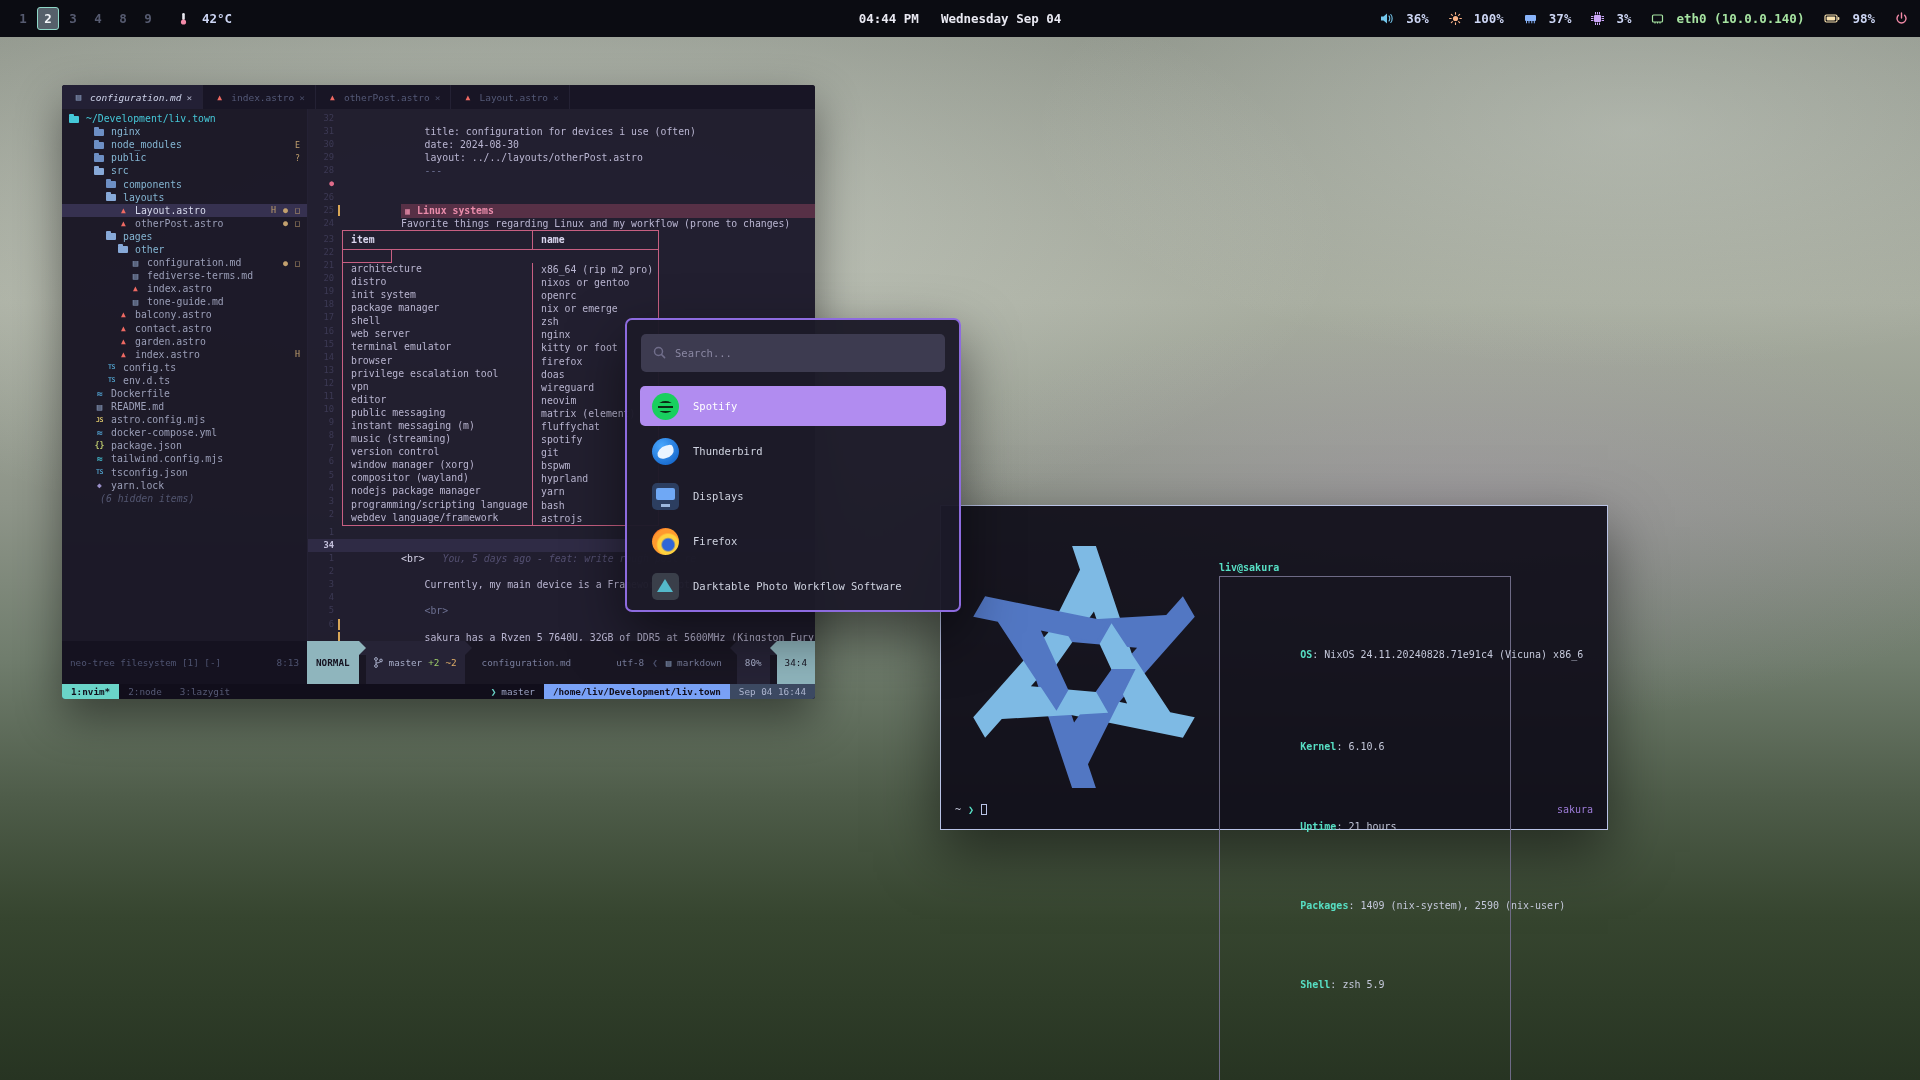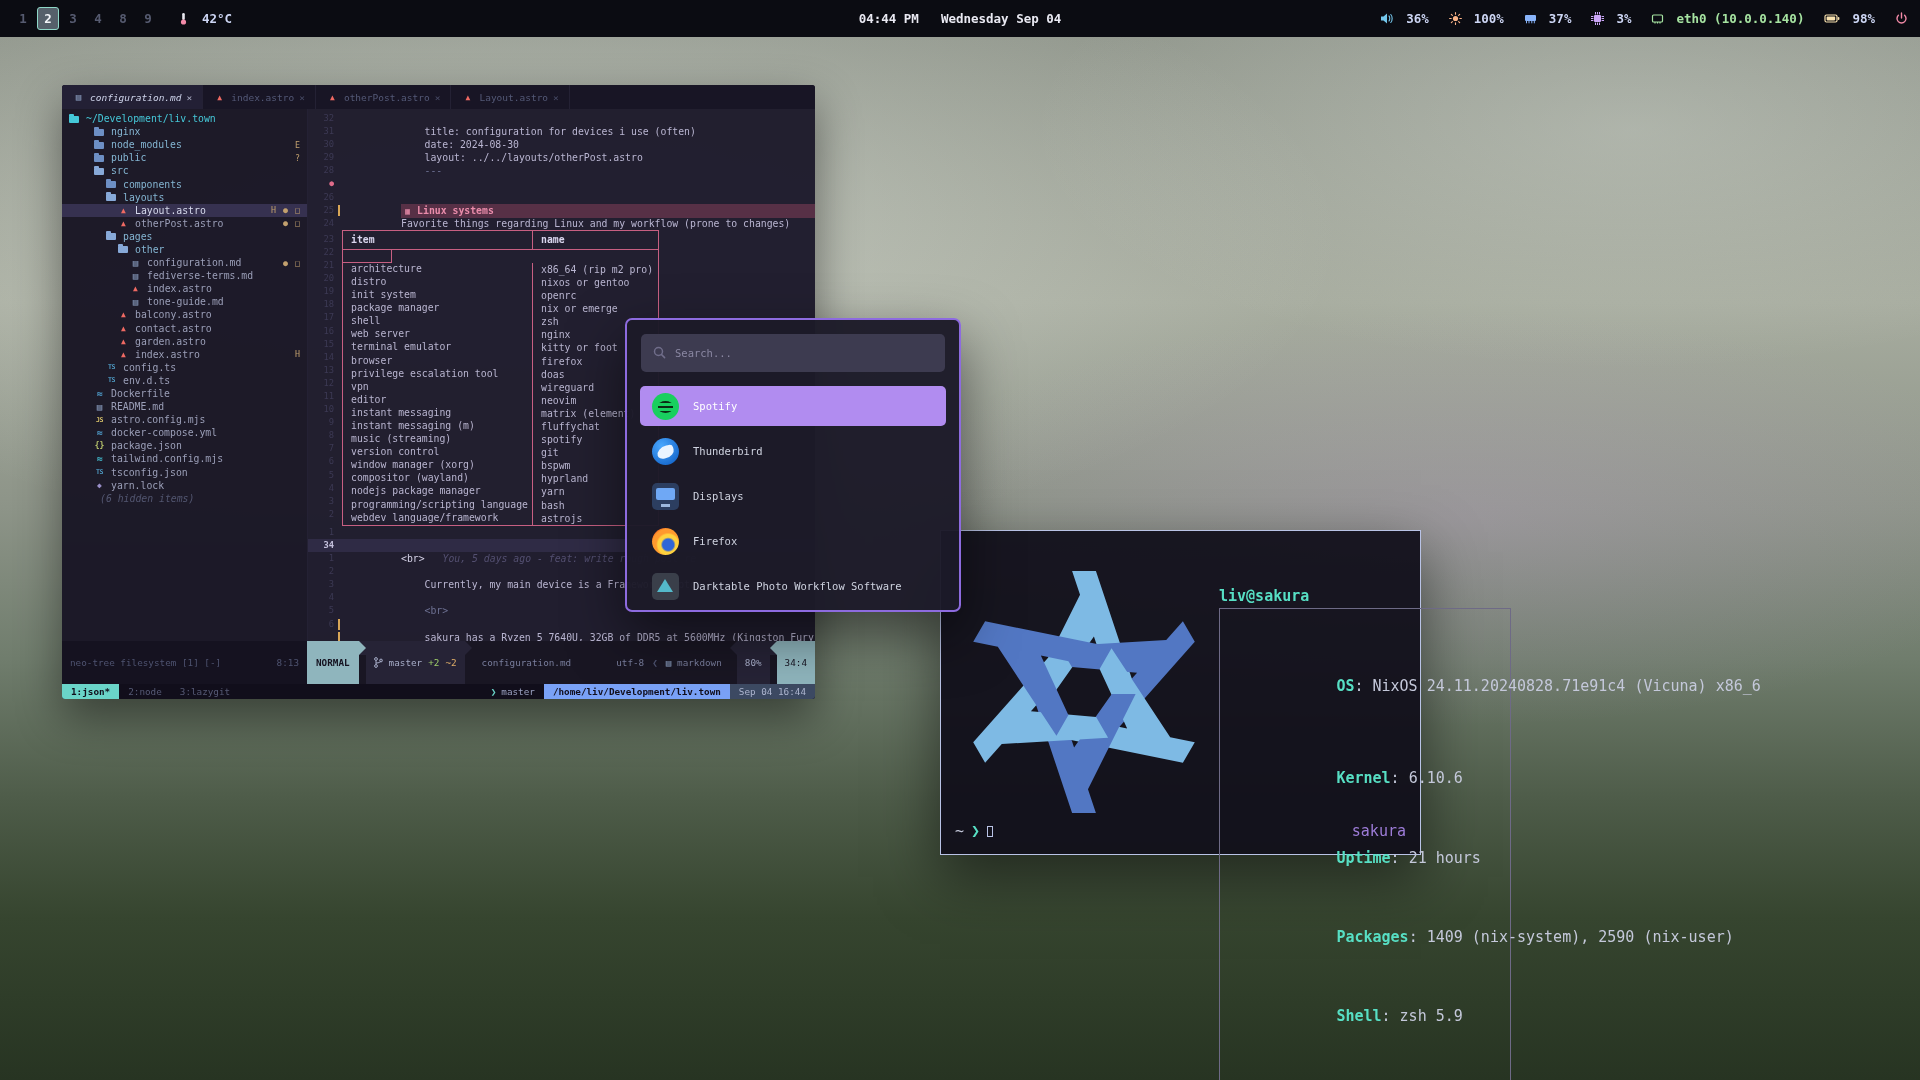--- a/index.html
+++ b/index.html
@@ -111,21 +111,21 @@
   .li-ic.spotify::before{content:"";position:absolute;left:6px;top:8px;width:15px;height:12px;background:repeating-linear-gradient(180deg,#0b2a14 0 2px,transparent 2px 5px);border-radius:50%/40%}
   .li-ic.thunderbird{background:radial-gradient(circle at 35% 30%,#4aa8ff,#0a59c0)}
   .li-ic.thunderbird::before{content:"";position:absolute;left:5px;top:8px;width:17px;height:12px;background:#eaf4ff;border-radius:70% 30% 60% 40%;transform:rotate(-15deg)}
   .li-ic.displays{border-radius:5px;background:#2c3e60}
   .li-ic.displays::before{content:"";position:absolute;left:4px;top:5px;width:19px;height:12px;background:#6fa8f5;border-radius:2px}
   .li-ic.displays::after{content:"";position:absolute;left:9px;bottom:3px;width:9px;height:3px;background:#9db8dd}
   .li-ic.firefox{background:radial-gradient(circle at 60% 62%,#3066d6 0 24%,#ffd23e 32% 44%,#ff9a2e 52% 68%,#f0541e 80% 100%)}
   .li-ic.darktable{border-radius:5px;background:#3a3f4a}
   .li-ic.darktable::before{content:"";position:absolute;left:5px;top:6px;border-left:8px solid transparent;border-right:8px solid transparent;border-bottom:13px solid #58c7d8;opacity:.9}
   
-  .term{position:absolute;left:940px;top:530px;width:481px;height:325px;background:rgba(16,14,25,.94);border:1px solid #b9c3e6;box-shadow:0 22px 55px rgba(0,0,0,.5);font-size:15px;color:#c4c8da;z-index:20}
+  .term{position:absolute;left:940px;top:505px;width:668px;height:325px;background:rgba(16,14,25,.94);border:1px solid #b9c3e6;box-shadow:0 22px 55px rgba(0,0,0,.5);font-size:10px;color:#c4c8da;z-index:20}
   .nixlogo{position:absolute;left:14px;top:32px;width:258px;height:258px}
   .finfo{position:absolute;left:278px;top:56px;width:292px}
   .fuser{color:#57dfc4;font-weight:bold;margin-bottom:3px}
   .fbox{border:1px solid #6e6a86;padding:5px 8px;line-height:13.2px;white-space:pre}
   .flabel{color:#57dfc4;font-weight:bold}
   .flabel::after{content:": ";color:#c4c8da;font-weight:normal}
   .prompt{position:absolute;left:14px;bottom:14px;display:flex;gap:7px;align-items:center}
   .psym{color:#57dfc4;font-weight:bold}
   .pcur{width:6px;height:11px;border:1px solid #b9c3e6}
   .session{position:absolute;right:14px;bottom:14px;color:#9d7cd8}
@@ -602,21 +602,21 @@
                   <span class="mc1">vpn</span>
                   <span class="mc2">wireguard</span>
                 </div>
 
                 <div class="mrow">
                   <span class="mc1">editor</span>
                   <span class="mc2">neovim</span>
                 </div>
 
                 <div class="mrow">
-                  <span class="mc1">instant messaging</span>
+                  <span class="mc1">public messaging</span>
                   <span class="mc2">matrix (element)</span>
                 </div>
 
                 <div class="mrow">
                   <span class="mc1">instant messaging (m)</span>
                   <span class="mc2">fluffychat</span>
                 </div>
 
                 <div class="mrow">
                   <span class="mc1">music (streaming)</span>
@@ -728,21 +728,21 @@
       </div>
       <div class="arr a-prog"></div>
       <div class="sl-prog">80%</div>
       <div class="arr a-pos"></div>
       <div class="sl-pos">34:4</div>
     </div>
     <div class="tmux">
       <div style="display:flex">
 
           <div class="tw cur">
-            <span>1:json*</span>
+            <span>1:nvim*</span>
           </div>
 
           <div class="tw">
             <span>2:node</span>
           </div>
 
           <div class="tw">
             <span>3:lazygit</span>
           </div>
         </div>

